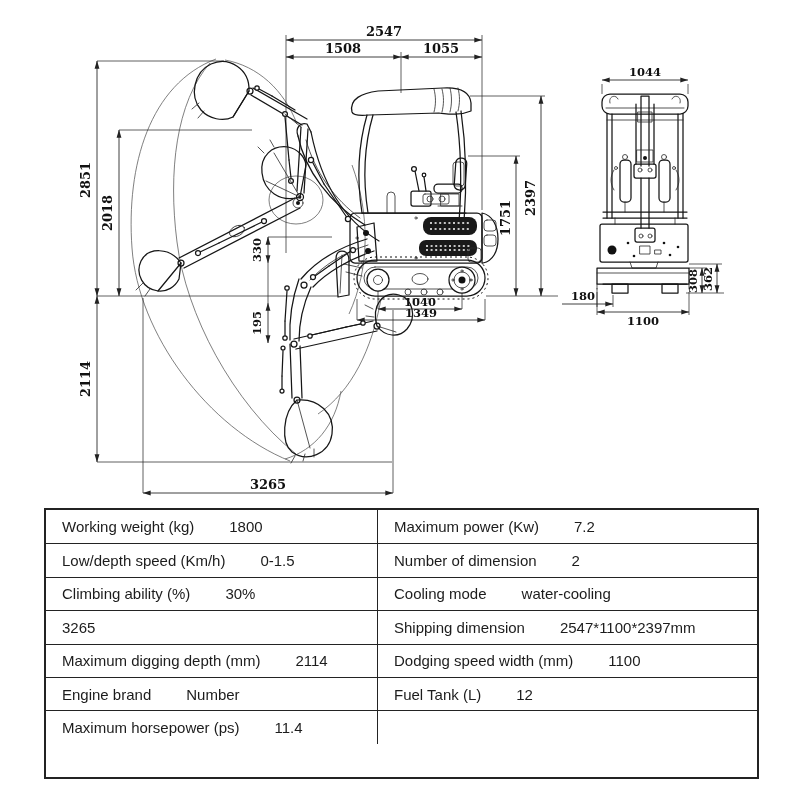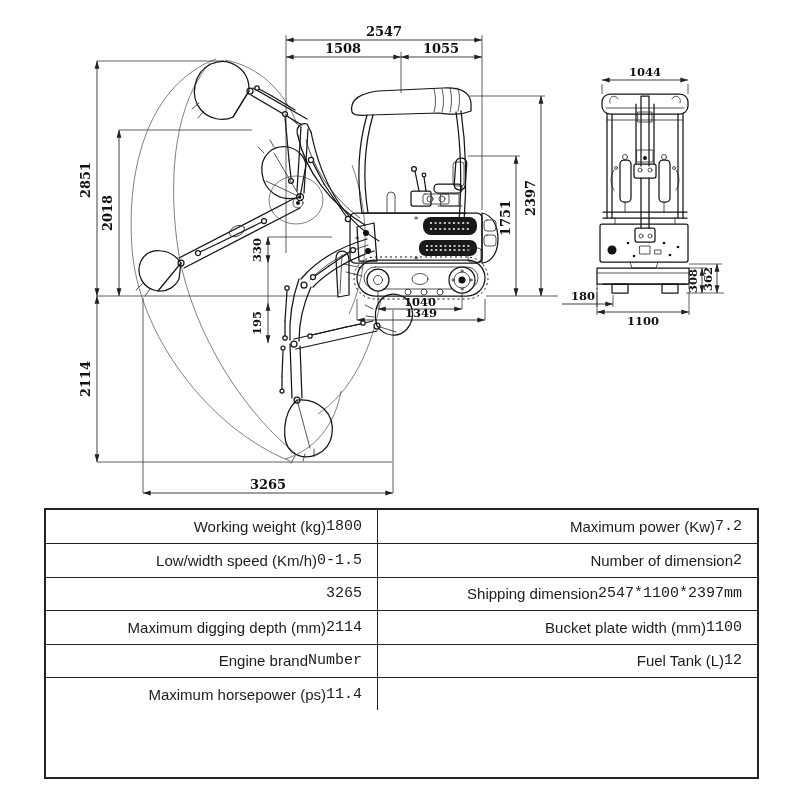--- a/index.html
+++ b/index.html
@@ -17,24 +17,24 @@
   .dim{stroke:#2b2b2b;stroke-width:.9;fill:none;}
   .ext{stroke:#2b2b2b;stroke-width:.75;fill:none;}
   .arc{stroke:#606060;stroke-width:.8;fill:none;}
   .dtx{font-family:"DejaVu Serif",serif;font-weight:700;font-size:13px;fill:#111;}
   .dts{font-family:"DejaVu Serif",serif;font-weight:700;font-size:11.5px;fill:#111;}
   
   .spec-table{position:absolute;left:44px;top:508px;width:711px;display:grid;
     grid-template-rows:repeat(8,33.4px);border:2px solid #232323;background:#fff;}
   .spec-row{display:grid;grid-template-columns:332px 1fr;border-top:1.5px solid #232323;min-height:0;}
   .spec-row:first-child{border-top:none;}
-  .half{display:flex;justify-content:flex-end;align-items:center;padding:0 15px 0 16px;min-width:0;}
+  .half{display:flex;justify-content:flex-start;align-items:center;padding:0 15px 0 16px;min-width:0;gap:35px;}
   .half.left{border-right:1.5px solid #232323;}
   .spec-label{font-size:15px;color:#1c1c1c;white-space:nowrap;}
-  .spec-value{font-size:15px;color:#1c1c1c;white-space:nowrap;text-align:right;font-family:Liberation Mono, monospace;}
+  .spec-value{font-size:15px;color:#1c1c1c;white-space:nowrap;text-align:right;}
 </style>
 </head>
 <body>
 
 <svg id="diagram" width="800" height="507" viewBox="0 0 800 507" xmlns="http://www.w3.org/2000/svg">
   <defs>
     <marker id="ar" viewBox="0 0 10 6" markerWidth="9" markerHeight="6" refX="9.5" refY="3" orient="auto-start-reverse">
         <path d="M0,0 L10,3 L0,6 Z" fill="#222"></path>
       </marker>
   </defs>
@@ -304,44 +304,54 @@
         <span class="spec-label">Working weight (kg)</span>
         <span class="spec-value">1800</span>
       </div>
     <div class="half">
         <span class="spec-label">Maximum power (Kw)</span>
         <span class="spec-value">7.2</span>
       </div>
   </div>
   <div class="spec-row">
     <div class="half left">
-        <span class="spec-label">Low/width speed (Km/h)</span>
+        <span class="spec-label">Low/depth speed (Km/h)</span>
         <span class="spec-value">0-1.5</span>
       </div>
     <div class="half">
         <span class="spec-label">Number of dimension</span>
         <span class="spec-value">2</span>
       </div>
   </div>
   <div class="spec-row">
     <div class="half left">
+        <span class="spec-label">Climbing ability (%)</span>
+        <span class="spec-value">30%</span>
+      </div>
+    <div class="half">
+        <span class="spec-label">Cooling mode</span>
+        <span class="spec-value">water-cooling</span>
+      </div>
+  </div>
+  <div class="spec-row">
+    <div class="half left">
         <span class="spec-value">3265</span>
       </div>
     <div class="half">
         <span class="spec-label">Shipping dimension</span>
         <span class="spec-value">2547*1100*2397mm</span>
       </div>
   </div>
   <div class="spec-row">
     <div class="half left">
         <span class="spec-label">Maximum digging depth (mm)</span>
         <span class="spec-value">2114</span>
       </div>
     <div class="half">
-        <span class="spec-label">Bucket plate width (mm)</span>
+        <span class="spec-label">Dodging speed width (mm)</span>
         <span class="spec-value">1100</span>
       </div>
   </div>
   <div class="spec-row">
     <div class="half left">
         <span class="spec-label">Engine brand</span>
         <span class="spec-value">Number</span>
       </div>
     <div class="half">
         <span class="spec-label">Fuel Tank (L)</span>

